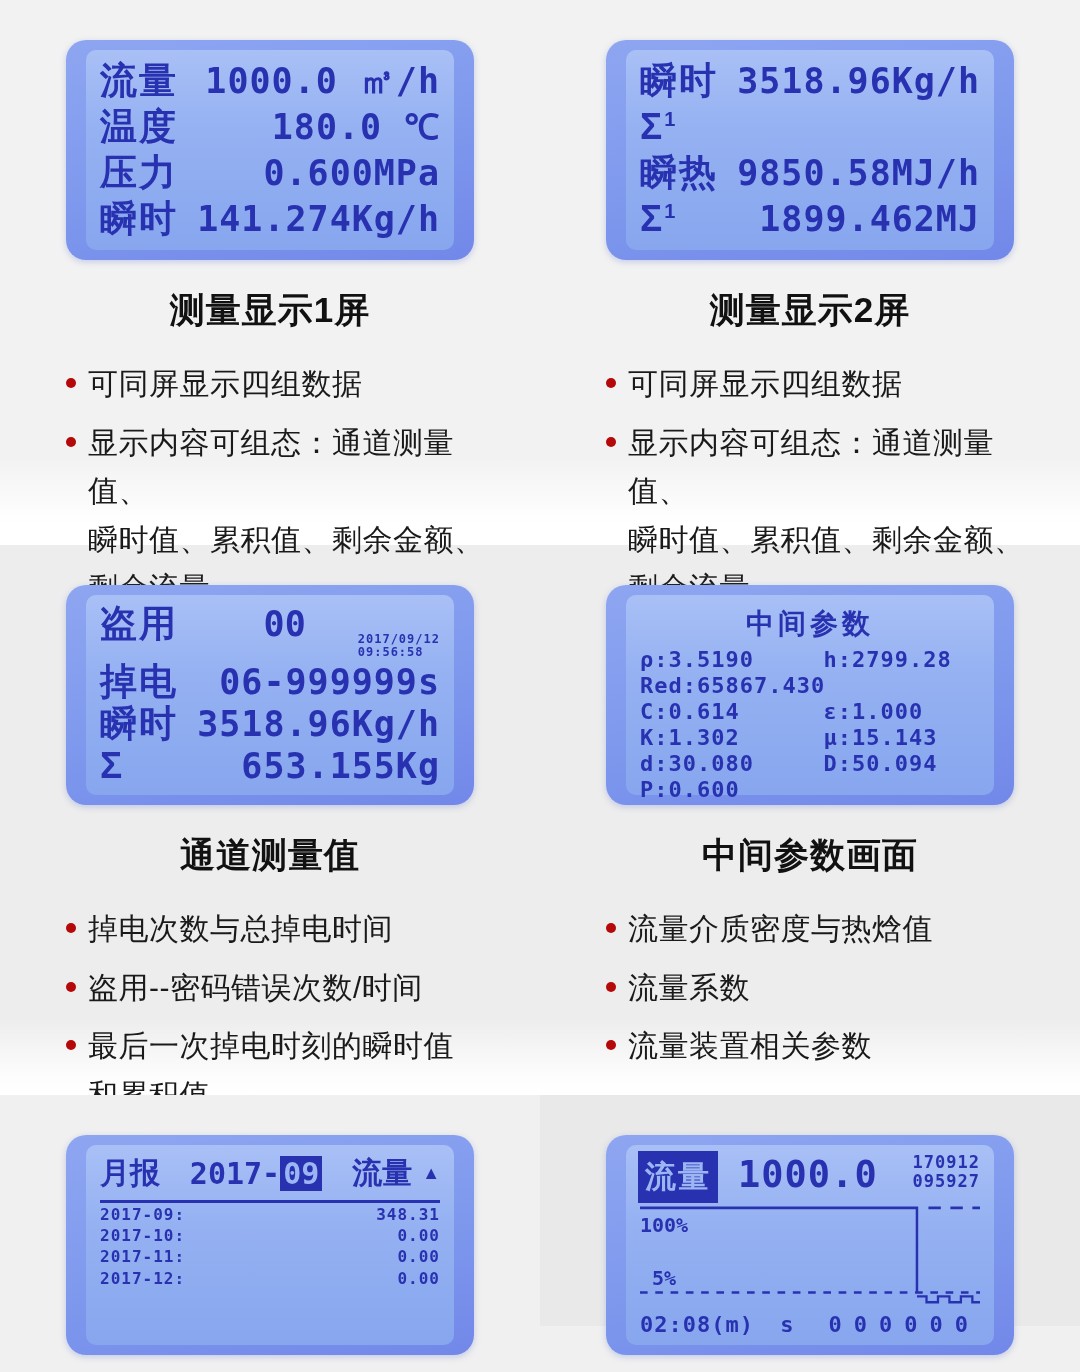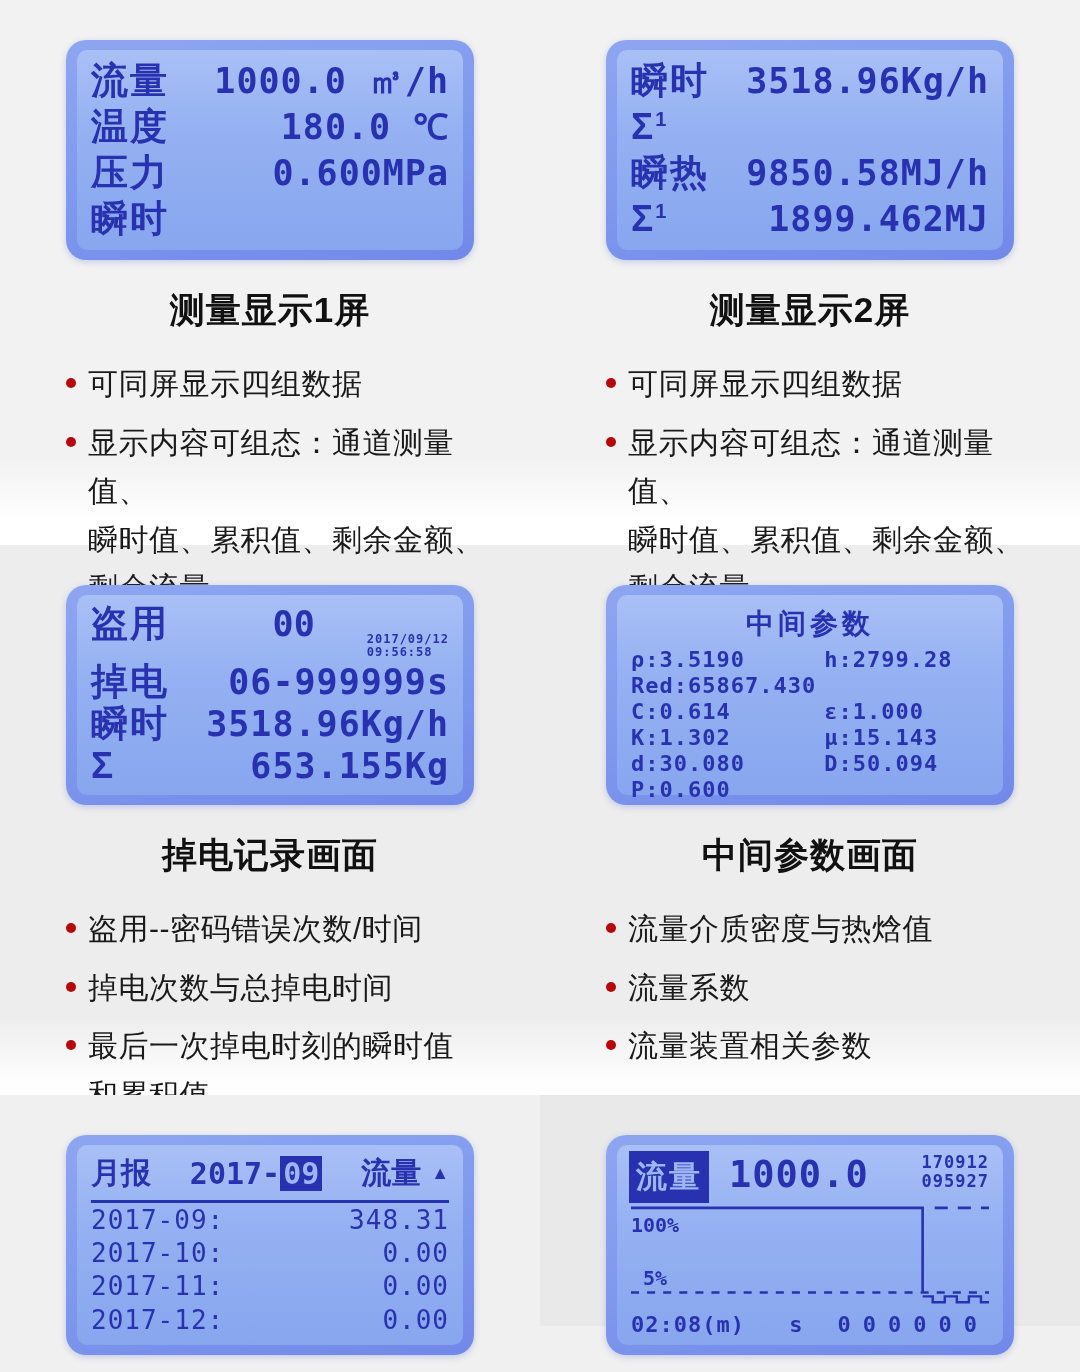--- a/index.html
+++ b/index.html
@@ -15,21 +15,21 @@
   .sec2{height:550px;background:linear-gradient(180deg,#ededed 0%,#ededed 86%,#fdfdfd 97%,#ffffff 100%);}
   .sec3{height:231px;}
   .cell{width:540px;box-sizing:border-box;display:flex;flex-direction:column;}
   .sec3 .cell.c-left{background:#f0f0f0;}
   .sec3 .cell.c-right{background:#e9e9e9;}
 
   
   .lcd-wrap{display:flex;justify-content:center;margin-top:40px;}
   .lcd{
     width:408px;height:220px;box-sizing:border-box;
-    border-radius:20px;padding:10px 11px;
+    border-radius:20px;padding:10px 20px;
     background:linear-gradient(168deg,#8ea6f1 0%,#7e98ed 55%,#7288e9 100%);
     box-shadow:0 2px 6px rgba(110,130,210,.35);
   }
   .screen{
     width:100%;height:100%;box-sizing:border-box;
     border-radius:10px;padding:8px 14px;
     background:linear-gradient(180deg,#a9c0f6 0%,#95b1f2 40%,#87a6ee 100%);
     color:#2832b0;
     display:flex;flex-direction:column;
   }
@@ -52,21 +52,21 @@
   .pline{display:flex;font-family:"DejaVu Sans Mono",monospace;font-size:22px;font-weight:bold;line-height:1.18;letter-spacing:1px;}
   .pl{width:54%;white-space:nowrap;}
   .pr{flex:1;white-space:nowrap;}
 
   
   .mhead{display:flex;align-items:center;justify-content:space-between;font-size:30px;font-weight:bold;
          border-bottom:3px solid #2832b0;padding-bottom:6px;}
   .mh-group{display:flex;align-items:center;}
   .inv{background:#2832b0;color:#9cb5f3;padding:0 3px;}
   .tri{font-size:18px;margin-left:10px;}
-  .trow{display:flex;font-family:"DejaVu Sans Mono",monospace;font-size:26px;font-weight:normal;line-height:1.2;letter-spacing:1px;margin-top:2px;}
+  .trow{display:flex;font-family:"DejaVu Sans Mono",monospace;font-size:16px;font-weight:bold;line-height:1.2;letter-spacing:1px;margin-top:2px;}
   .trow .tv{margin-left:auto;}
 
   
   .thead{display:flex;align-items:flex-start;}
   .inv6{background:#2832b0;color:#9cb5f3;font-size:31px;font-weight:bold;padding:3px 5px;letter-spacing:2px;box-shadow:0 0 0 2px #2832b0;}
   .tval{font-family:"DejaVu Sans Mono",monospace;font-size:37px;font-weight:bold;margin-left:22px;letter-spacing:1px;}
   .tstack{margin-left:auto;display:flex;flex-direction:column;font-family:"DejaVu Sans Mono",monospace;font-size:17px;font-weight:bold;line-height:1.1;letter-spacing:1px;}
   .graph{position:relative;flex:1;margin-top:2px;}
   .graph svg{position:absolute;inset:0;width:100%;height:100%;}
   .glabel{position:absolute;font-family:"DejaVu Sans Mono",monospace;font-weight:bold;color:#2832b0;}
@@ -99,20 +99,21 @@
           <div class="mrow">
             <span class="mlabel">温度</span>
             <span class="mval">180.0 ℃</span>
           </div>
           <div class="mrow">
             <span class="mlabel">压力</span>
             <span class="mval">0.600MPa</span>
           </div>
           <div class="mrow">
             <span class="mlabel">瞬时</span>
+            <span class="mval">141.274Kg/h</span>
           </div>
         </div>
       </div>
     </div>
     <h2 class="title">测量显示1屏</h2>
     <ul class="bullets">
       <li>
           <span class="dot"></span>
           <span class="btext">可同屏显示四组数据</span>
         </li>
@@ -187,29 +188,29 @@
             <span class="mlabel">瞬时</span>
             <span class="mval">3518.96Kg/h</span>
           </div>
           <div class="mrow">
             <span class="mlabel">Σ</span>
             <span class="mval">653.155Kg</span>
           </div>
         </div>
       </div>
     </div>
-    <h2 class="title">掉电记录画面</h2>
+    <h2 class="title">通道测量值</h2>
     <ul class="bullets">
       <li>
           <span class="dot"></span>
+          <span class="btext">掉电次数与总掉电时间</span>
+        </li>
+      <li>
+          <span class="dot"></span>
           <span class="btext">盗用--密码错误次数/时间</span>
-        </li>
-      <li>
-          <span class="dot"></span>
-          <span class="btext">掉电次数与总掉电时间</span>
         </li>
       <li>
           <span class="dot"></span>
           <span class="btext">最后一次掉电时刻的瞬时值
 和累积值</span>
         </li>
     </ul>
   </div>
 
   <div class="cell">

